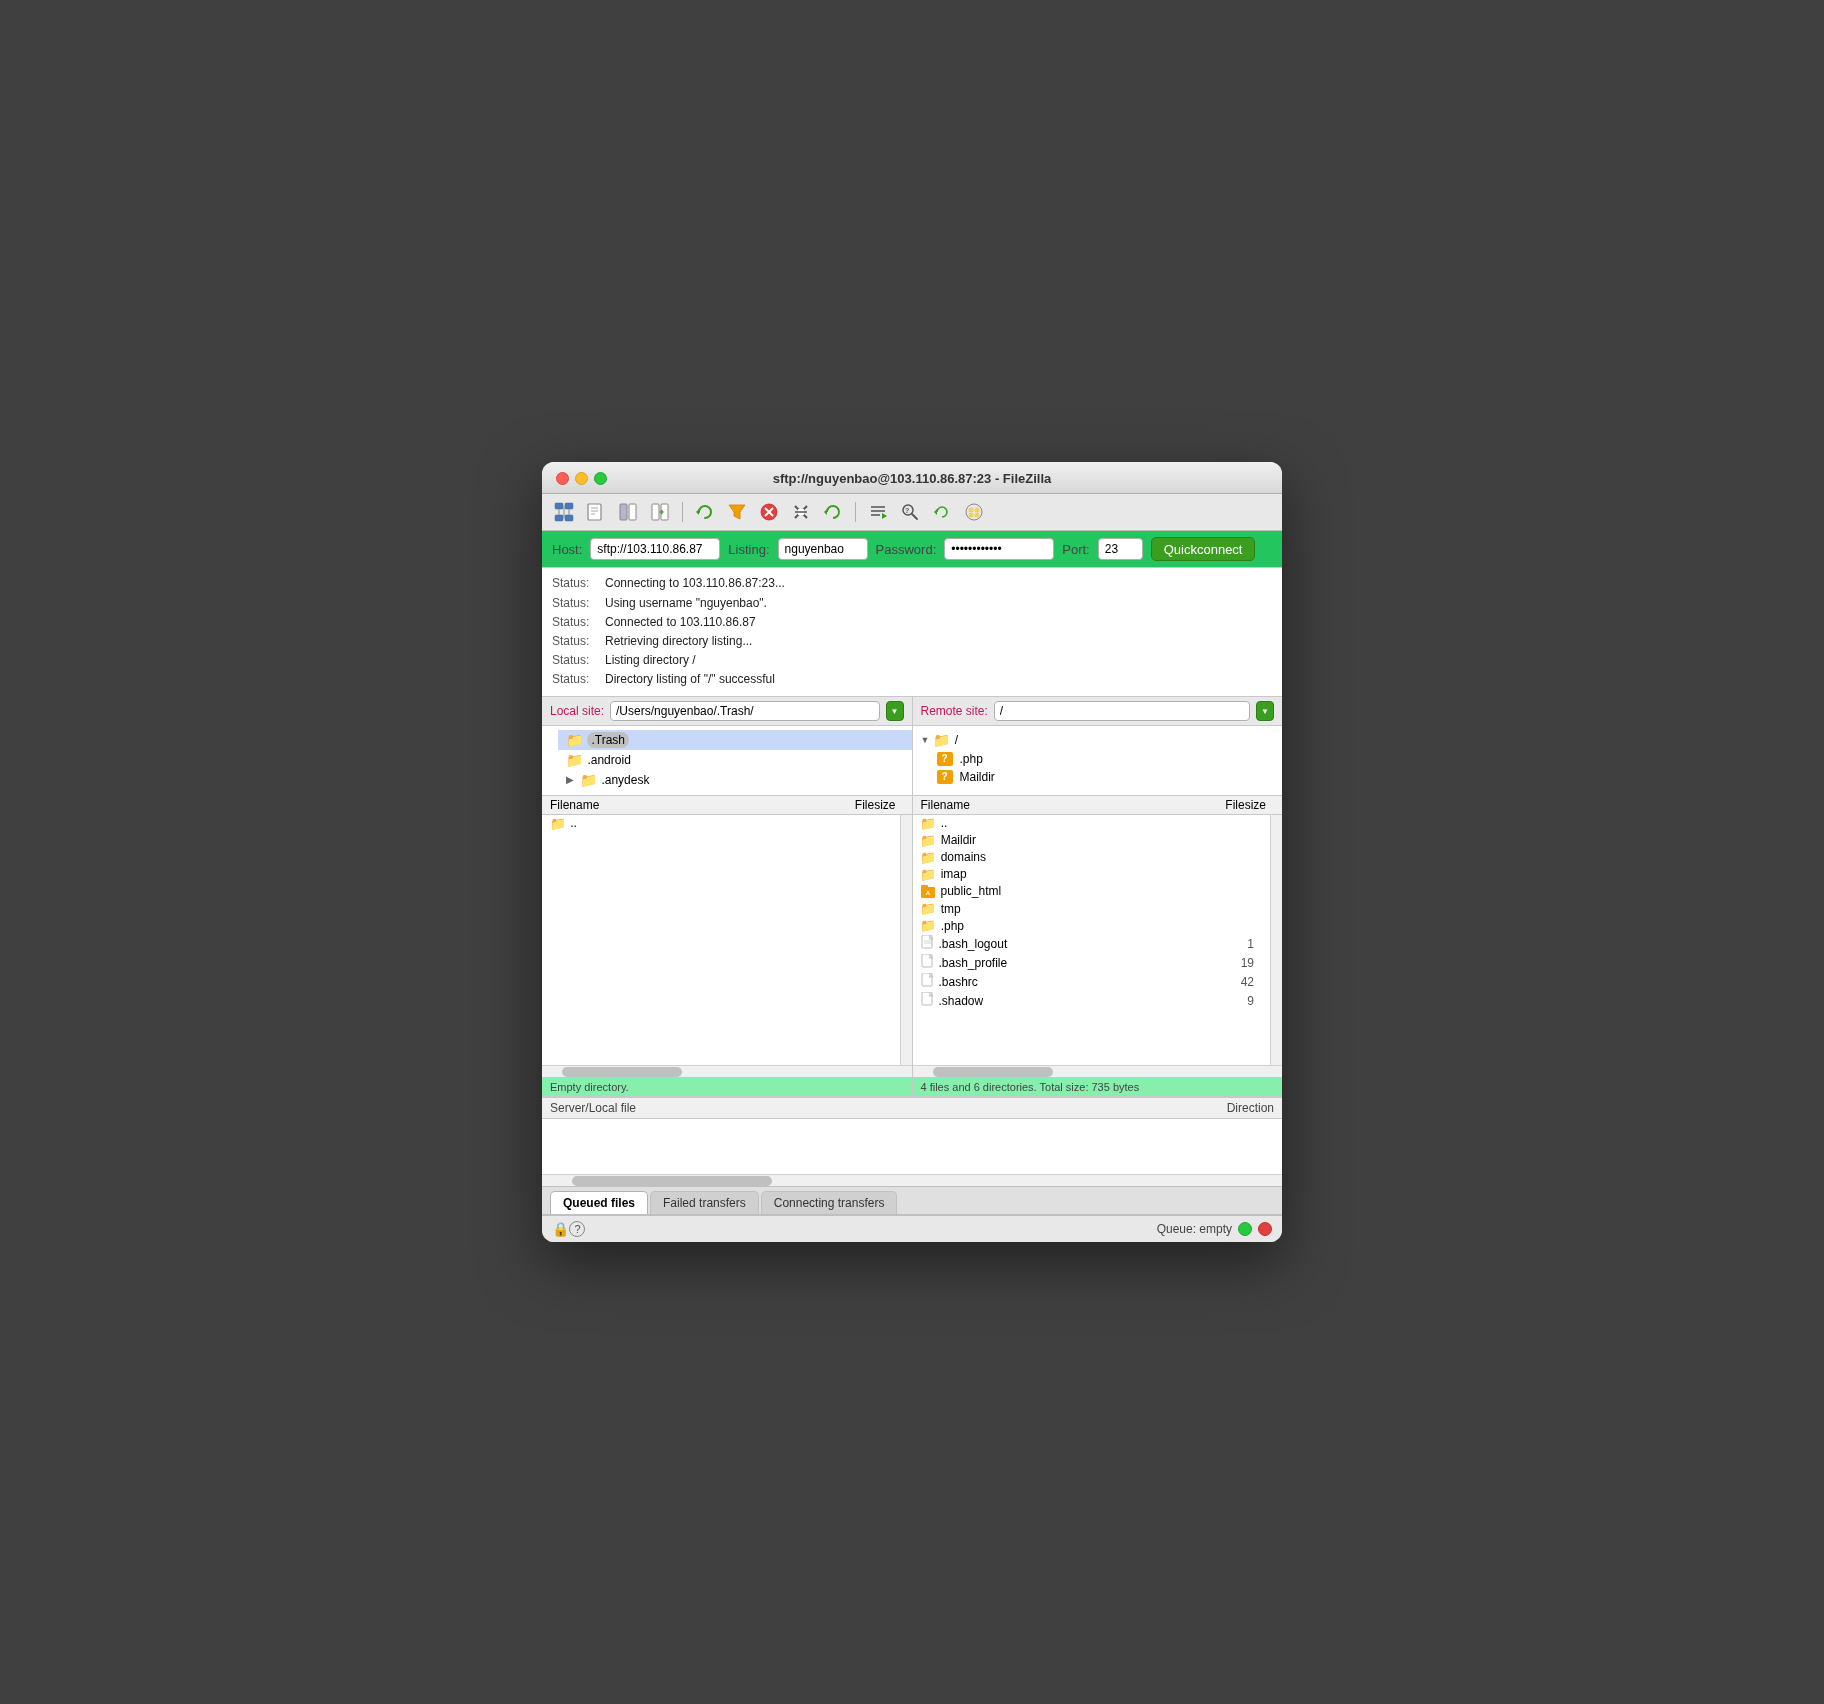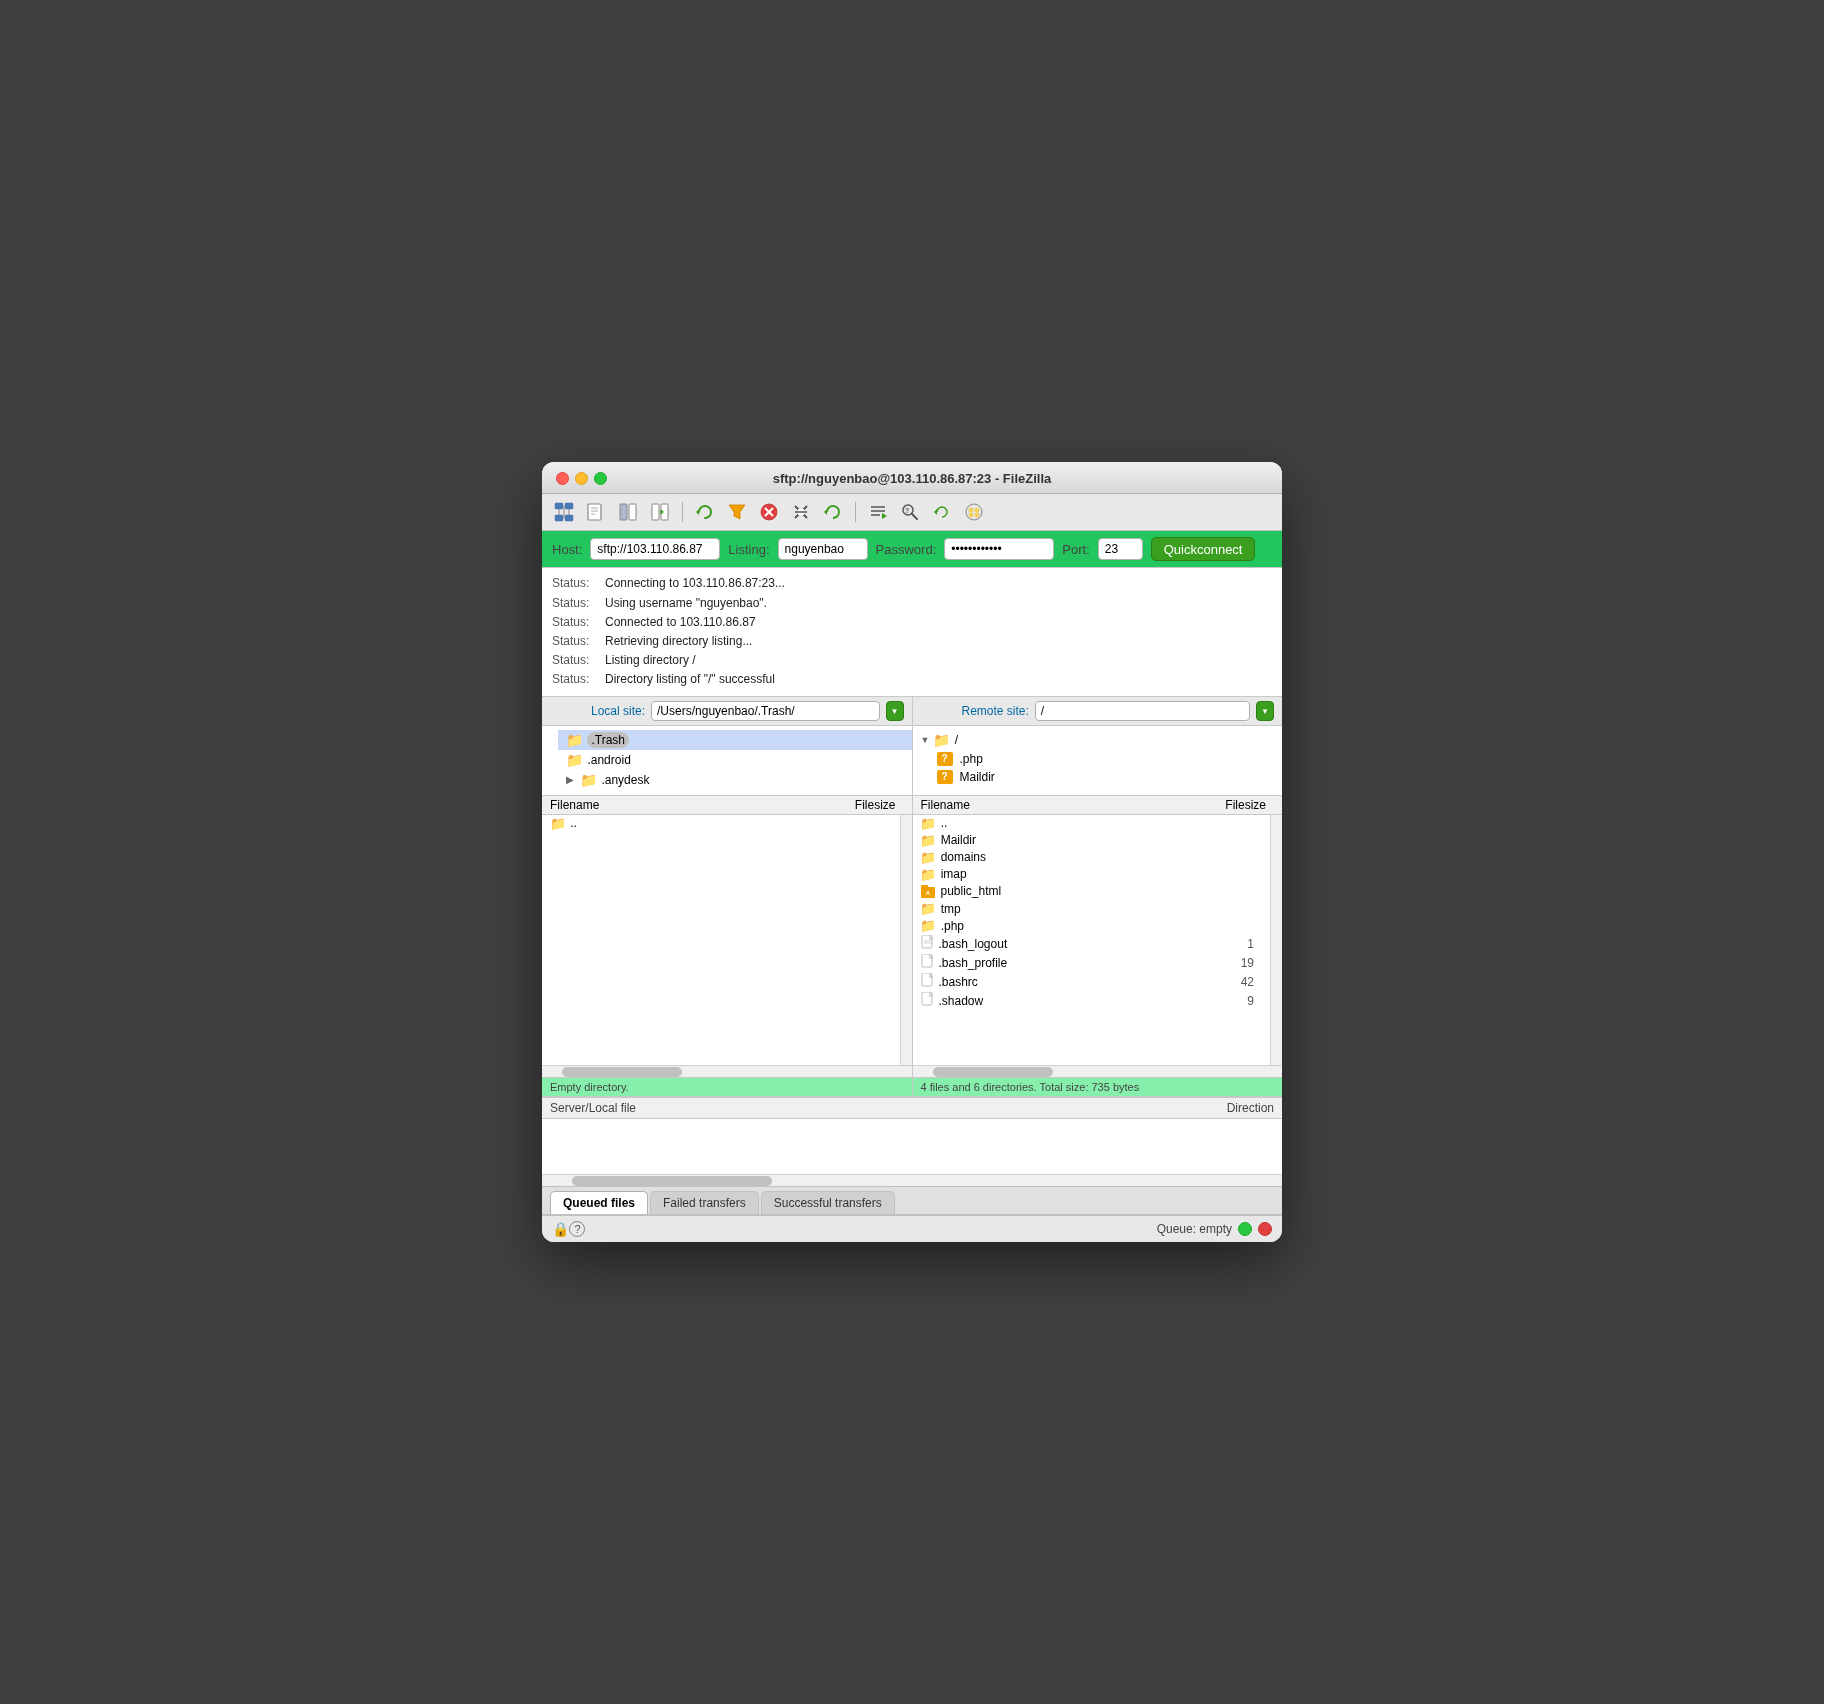--- a/index.html
+++ b/index.html
@@ -140,21 +140,21 @@
     }
     .panel-header {
       background: #e8e8e8;
       border-bottom: 1px solid #c8c8c8;
       padding: 4px 8px;
       display: flex;
       align-items: center;
       gap: 6px;
       font-size: 12px;
     }
-    .panel-header-label { color: #0369a1; margin-left: 41px; }
+    .panel-header-label { color: #be185d; }
     .panel-path-input {
       flex: 1;
       border: 1px solid #b0b0b0;
       border-radius: 4px;
       background: white;
       padding: 1px 5px;
       font-size: 12px;
       height: 20px;
     }
     .panel-dropdown {
@@ -688,21 +688,21 @@
   </div>
 
   <div class="tabs-bar">
     <div class="tab active">
       <span>Queued files</span>
     </div>
     <div class="tab">
       <span>Failed transfers</span>
     </div>
     <div class="tab">
-      <span>Successful transfers</span>
+      <span>Connecting transfers</span>
     </div>
   </div>
 
   <div class="status-bar">
     <span style="font-size:14px;">🔒</span>
     <span style="display:inline-flex;align-items:center;justify-content:center;width:16px;height:16px;border-radius:50%;border:1px solid #888;font-size:11px;cursor:pointer;color:#555;">?</span>
     <div class="status-bar-right">
       <span>Queue: empty</span>
       <div class="status-indicator indicator-green"></div>
       <div class="status-indicator indicator-red"></div>

